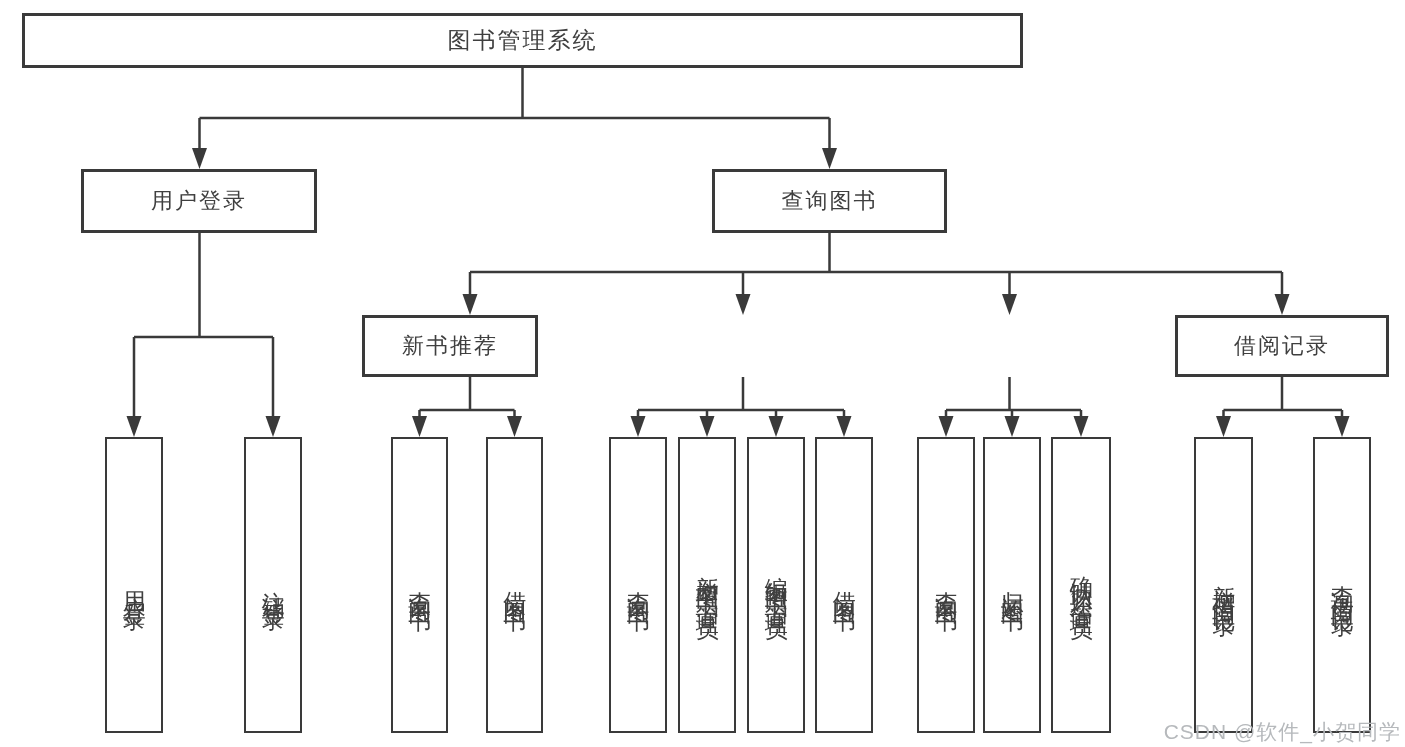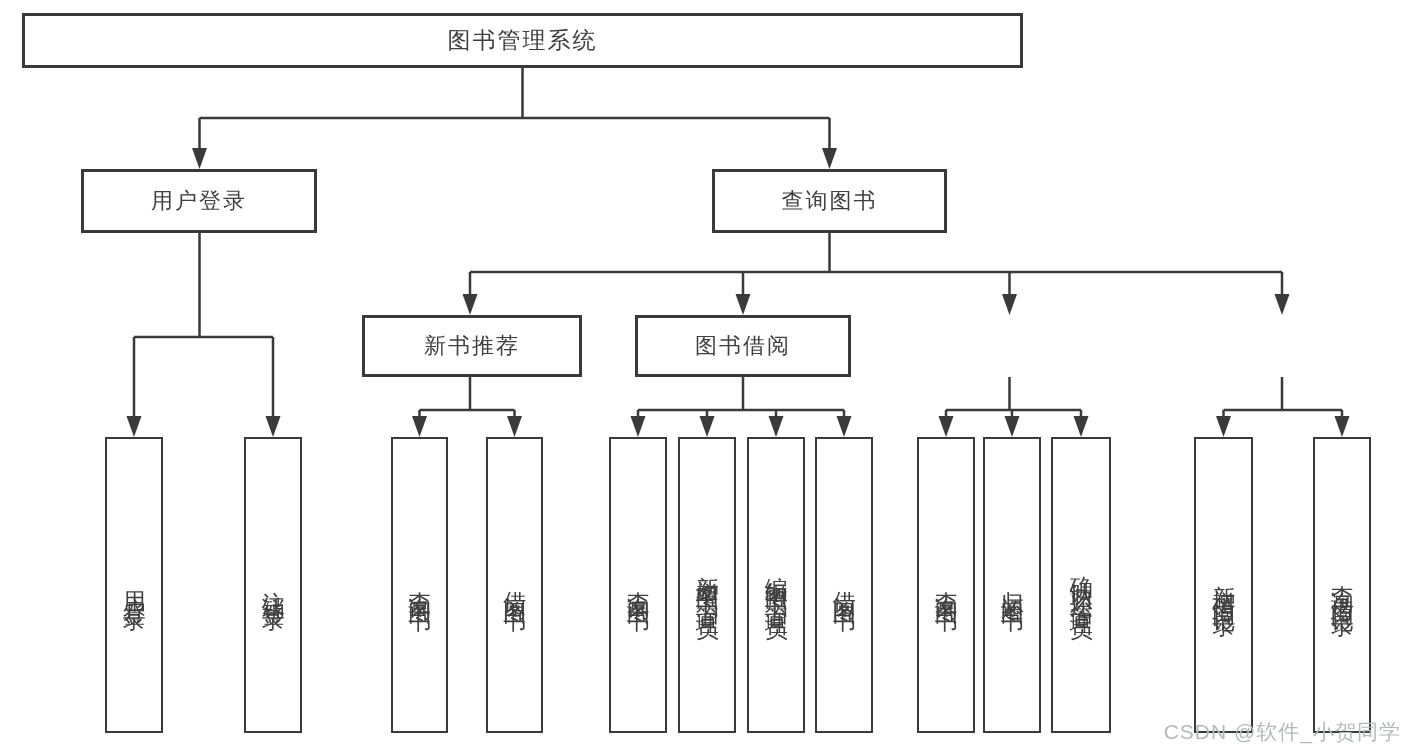--- a/index.html
+++ b/index.html
@@ -101,25 +101,25 @@
     <span>图书管理系统</span>
   </div>
 
   <div class="node h" style="left:81px; top:169px; width:236px; height:64px">
     <span>用户登录</span>
   </div>
   <div class="node h" style="left:712px; top:169px; width:235px; height:64px">
     <span>查询图书</span>
   </div>
 
-  <div class="node h" style="left:362px; top:315px; width:220px; height:62px">
+  <div class="node h" style="left:362px; top:315px; width:176px; height:62px">
     <span>新书推荐</span>
   </div>
-  <div class="node h" style="left:635px; top:315px; width:216px; height:62px">
-    <span>图书借阅</span>
+  <div class="node h" style="left:1175px; top:315px; width:214px; height:62px">
+    <span>借阅记录</span>
   </div>
 
   <div class="node v" style="left:105px; top:437px; width:58px; height:296px">
     <span>用户登录</span>
   </div>
   <div class="node v" style="left:244px; top:437px; width:58px; height:296px">
     <span>注销登录</span>
   </div>
 
   <div class="node v" style="left:391px; top:437px; width:57px; height:296px">

